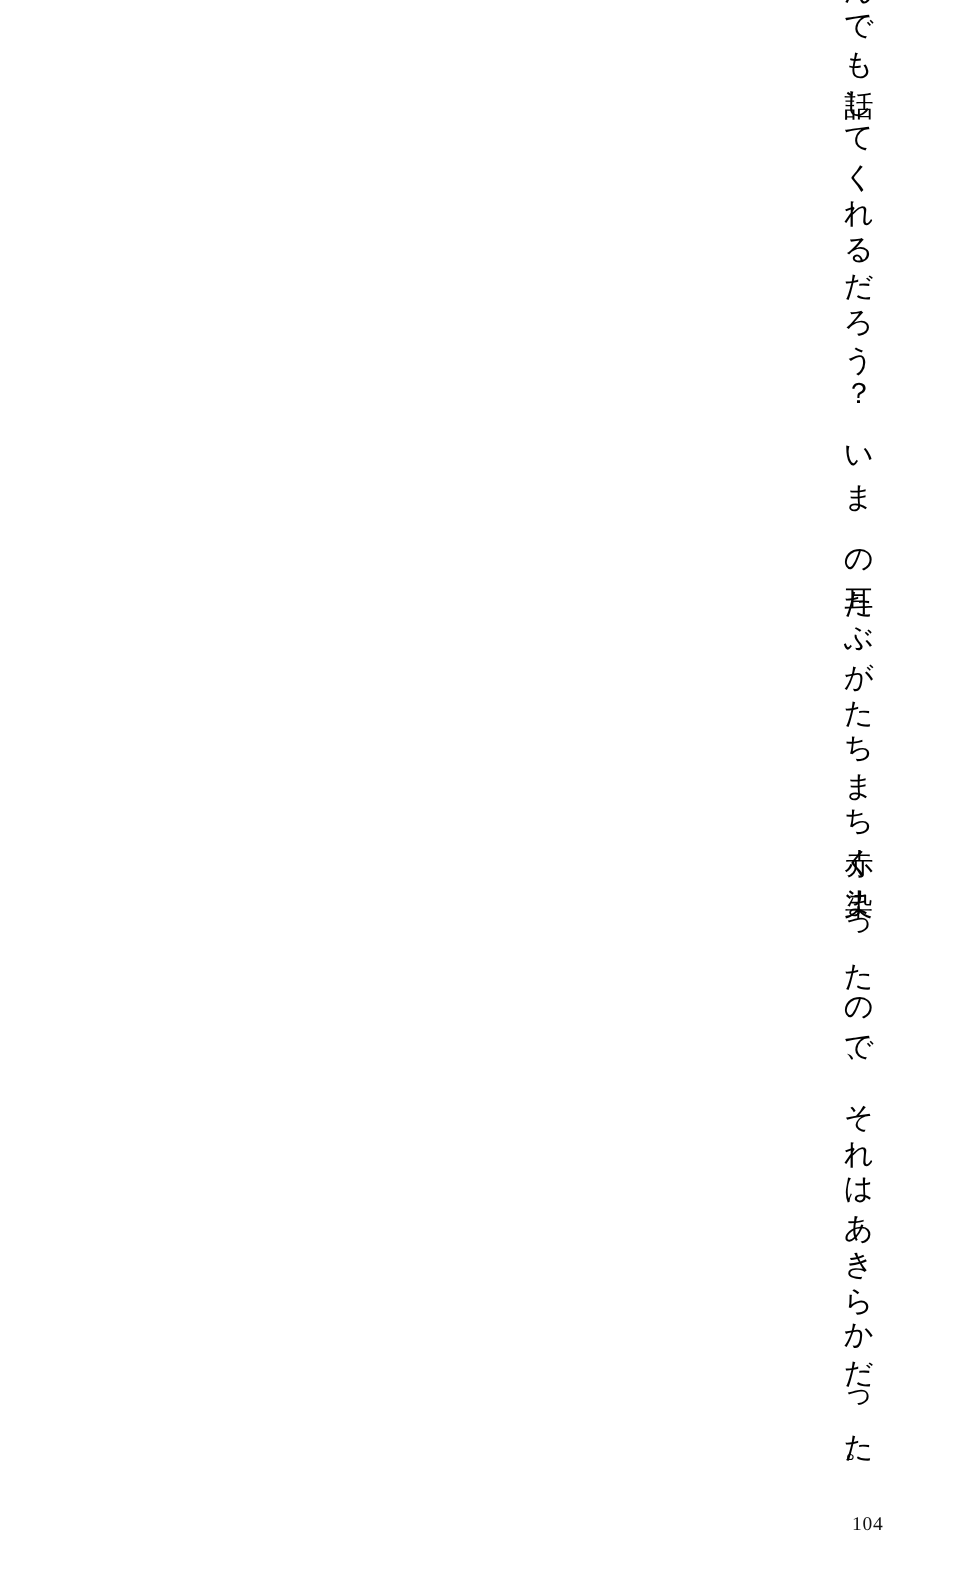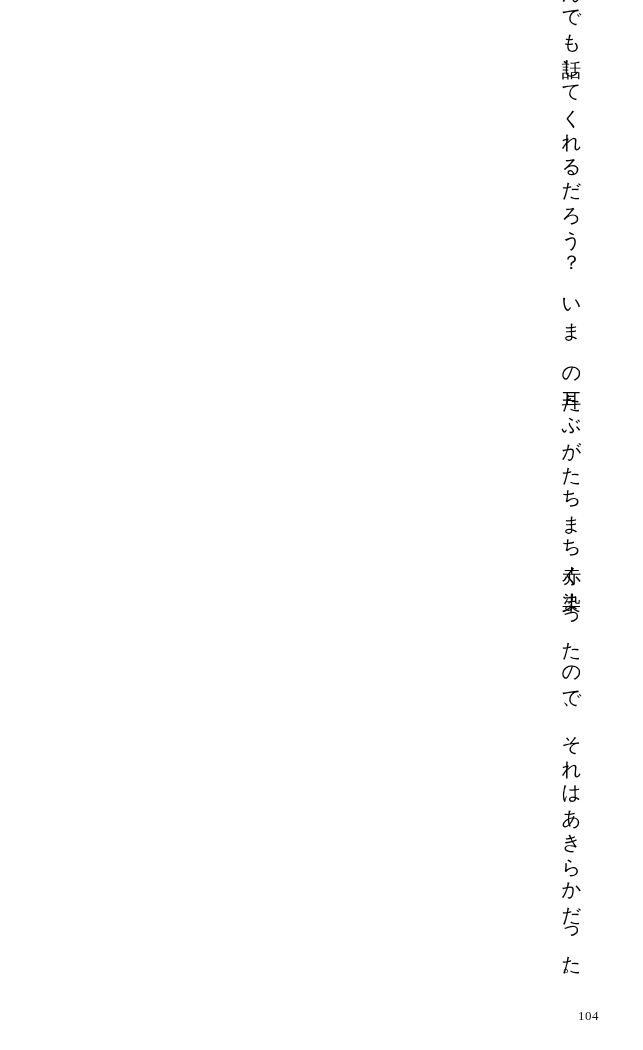--- a/index.html
+++ b/index.html
@@ -49,21 +49,21 @@
     width: 29.5px;
     flex: 0 0 29.5px;
     white-space: nowrap;
     overflow: visible;
   }
   .line.indent {
     padding-top: 20px;
   }
   .page-number {
     position: absolute;
-    right: 44px;
+    right: 54px;
     bottom: 26px;
     font-size: 13px;
     font-family: "Liberation Serif", "DejaVu Serif", serif;
     letter-spacing: 0.5px;
     color: #111;
   }
 </style>
 </head>
 <body>
 

